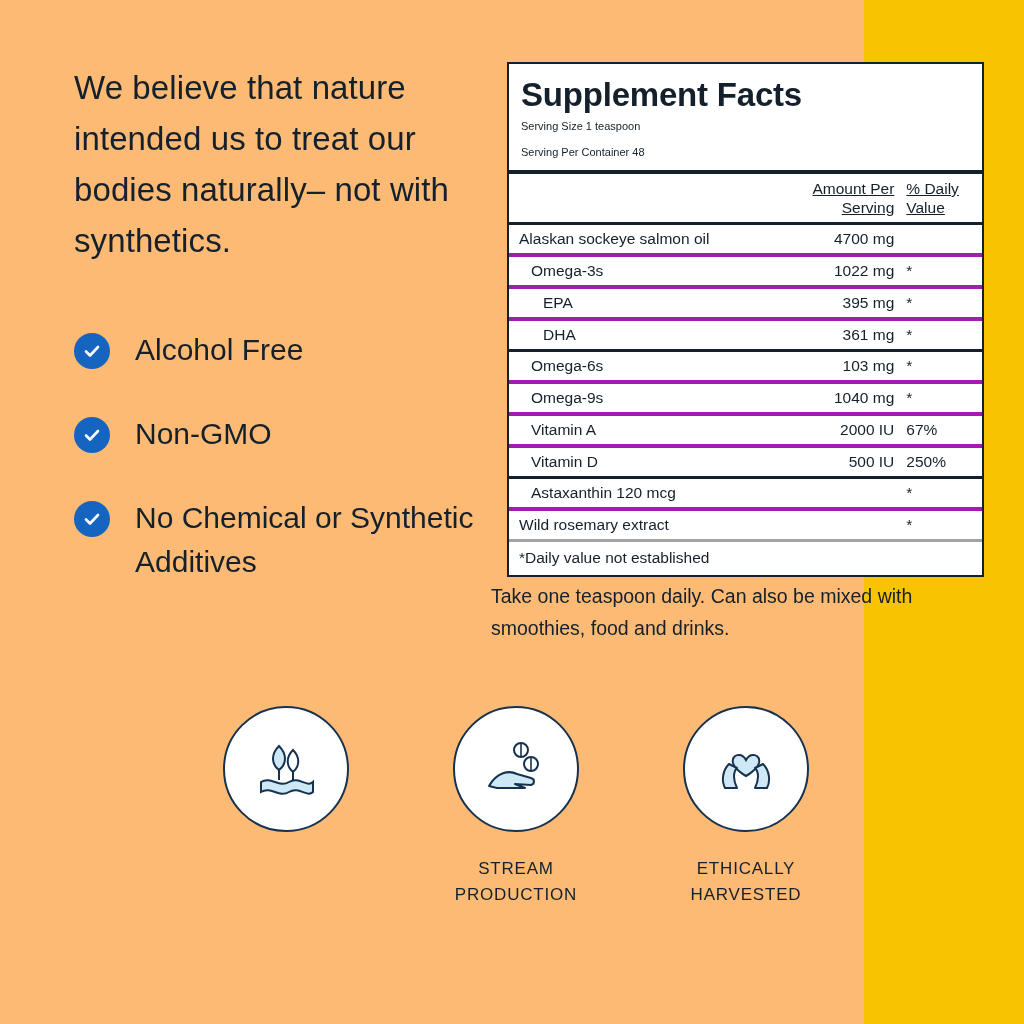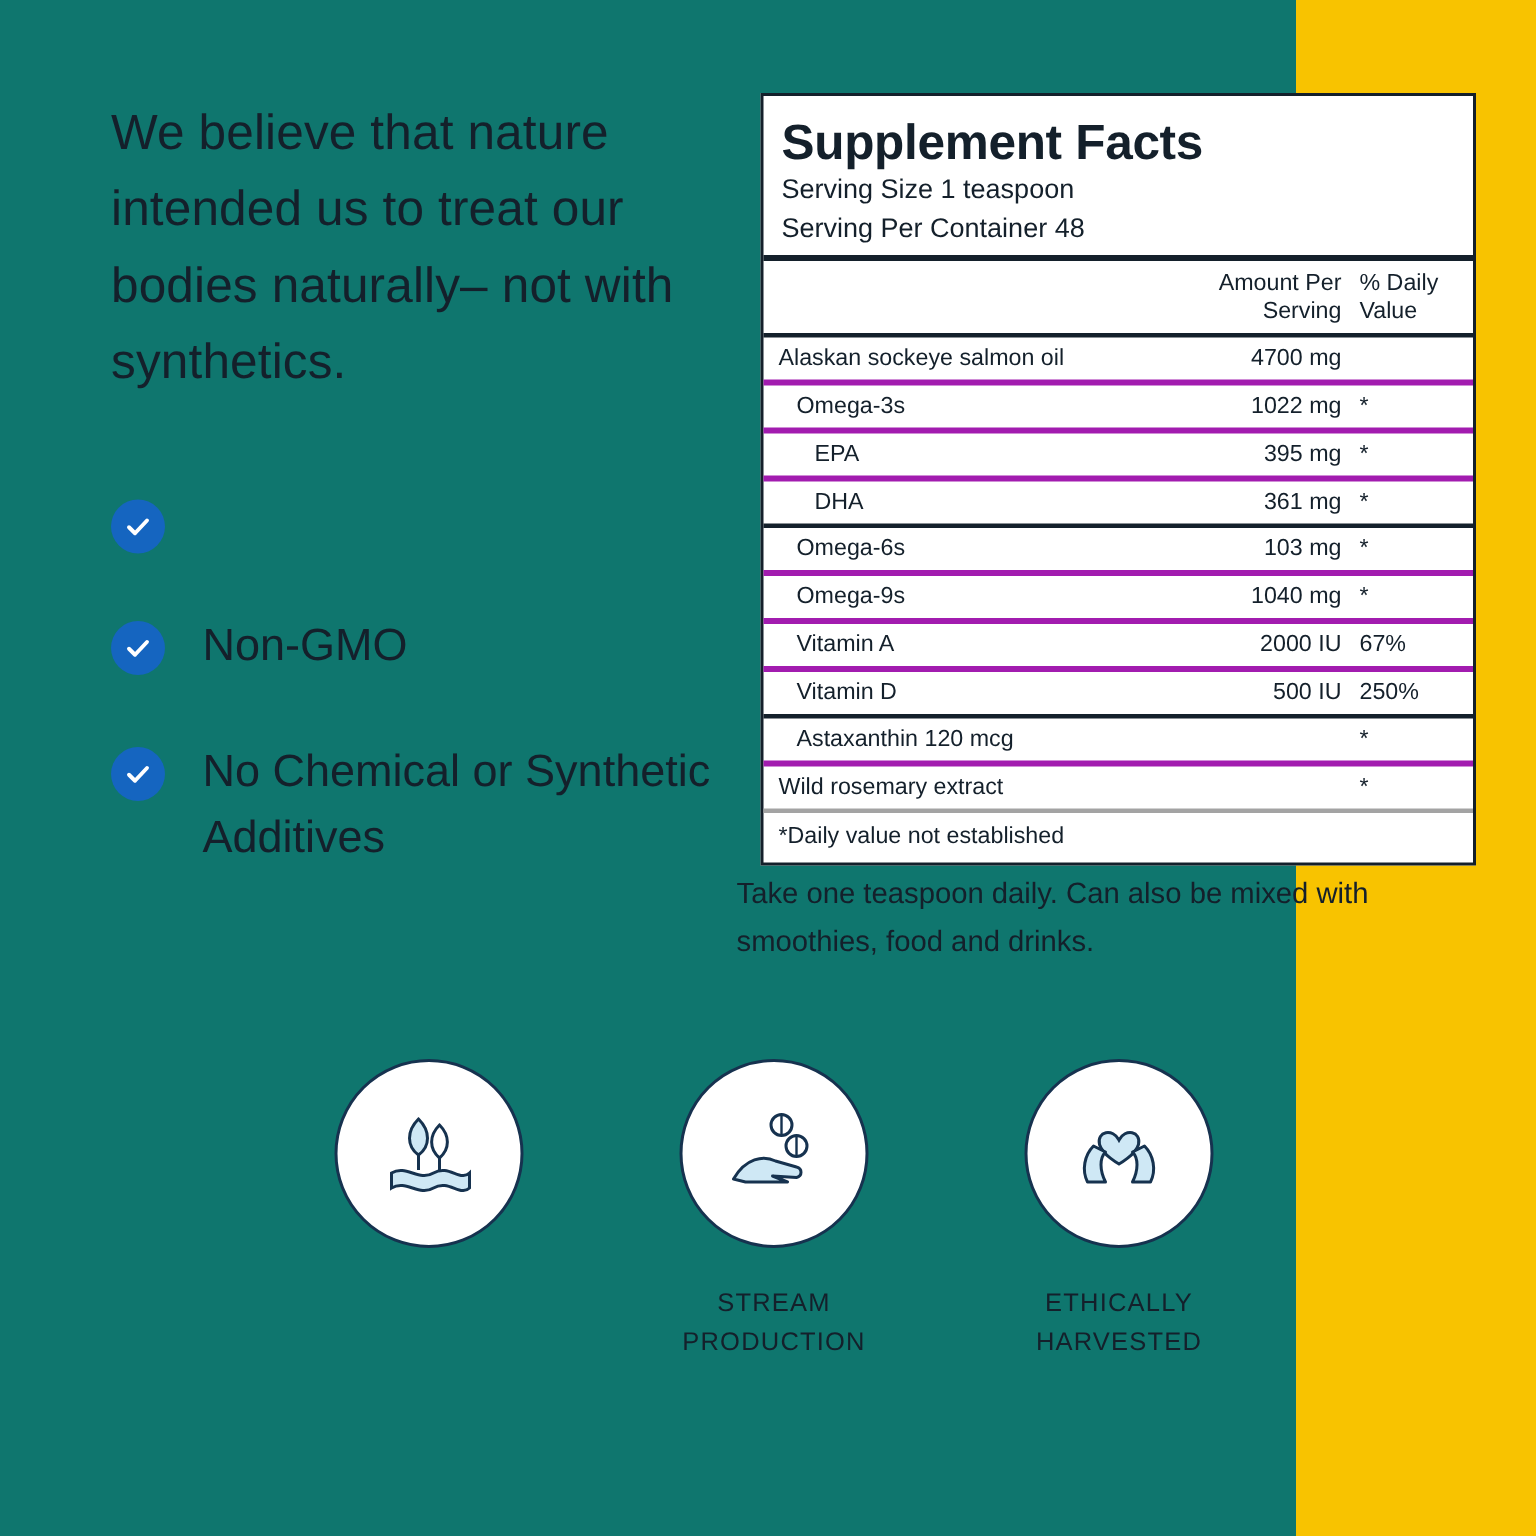--- a/index.html
+++ b/index.html
@@ -6,21 +6,21 @@
   html, body {
     margin: 0; padding: 0;
     width: 1024px; height: 1024px;
     background: #F8C300;
     font-family: "Liberation Sans", sans-serif;
     overflow: hidden;
   }
   .page {
     position: relative;
     width: 864px; height: 1024px;
-    background: #0f766e;
+    background: #fdba74;
   }
 
   
   .left {
     position: absolute;
     left: 74px; top: 62px;
     width: 400px;
   }
   .headline {
     font-size: 33px;
@@ -64,21 +64,21 @@
     border: 2px solid #14202B;
   }
   .facts-title {
     font-size: 33px;
     font-weight: 700;
     color: #14202B;
     padding: 12px 12px 2px 12px;
     letter-spacing: -0.2px;
   }
   .facts-serving {
-    font-size: 18px;
+    font-size: 11px;
     color: #14202B;
     padding: 0 12px 6px 12px;
     line-height: 20px;
   }
   .rule-thick { border-top: 4px solid #14202B; }
 
   table.facts-table {
     width: 100%;
     border-collapse: collapse;
     font-size: 15.5px;
@@ -87,21 +87,21 @@
   table.facts-table th,
   table.facts-table td {
     padding: 5px 0;
     vertical-align: bottom;
     font-weight: 400;
   }
   .col-name  { width: 56%; text-align: left;  padding-left: 10px !important; }
   .col-amt   { width: 28%; text-align: right; padding-right: 12px !important; }
   .col-dv    { width: 16%; text-align: left; padding-right: 12px !important; }
 
-  thead th { text-align: right; line-height: 19px; padding-bottom: 6px; padding-top: 8px;}
+  thead th { text-align: right; line-height: 19px; padding-bottom: 6px; padding-top: 8px; text-decoration: underline;}
   thead th.col-name { text-align: left; }
 
   tbody tr td { border-top: 4px solid #a21caf; }
   tbody tr.thick-top td { border-top: 3px solid #14202B; }
   .indent1 { padding-left: 22px !important; }
   .indent2 { padding-left: 34px !important; }
 
   .facts-footnote {
     font-size: 15.5px;
     color: #14202B;
@@ -157,20 +157,21 @@
     <div class="headline">We believe that nature intended us to treat our bodies naturally– not with synthetics.</div>
 
     <div class="checklist">
 
       <div class="check-row">
         <span class="check-icon">
           <svg width="20" height="20" viewBox="0 0 20 20">
             <path d="M4 10.5 L8 14.5 L16 6" fill="none" stroke="#FFFFFF" stroke-width="2.6" stroke-linecap="round" stroke-linejoin="round"></path>
           </svg>
         </span>
+        <span class="check-label">Alcohol Free</span>
       </div>
 
       <div class="check-row">
         <span class="check-icon">
           <svg width="20" height="20" viewBox="0 0 20 20">
             <path d="M4 10.5 L8 14.5 L16 6" fill="none" stroke="#FFFFFF" stroke-width="2.6" stroke-linecap="round" stroke-linejoin="round"></path>
           </svg>
         </span>
         <span class="check-label">Non-GMO</span>
       </div>

